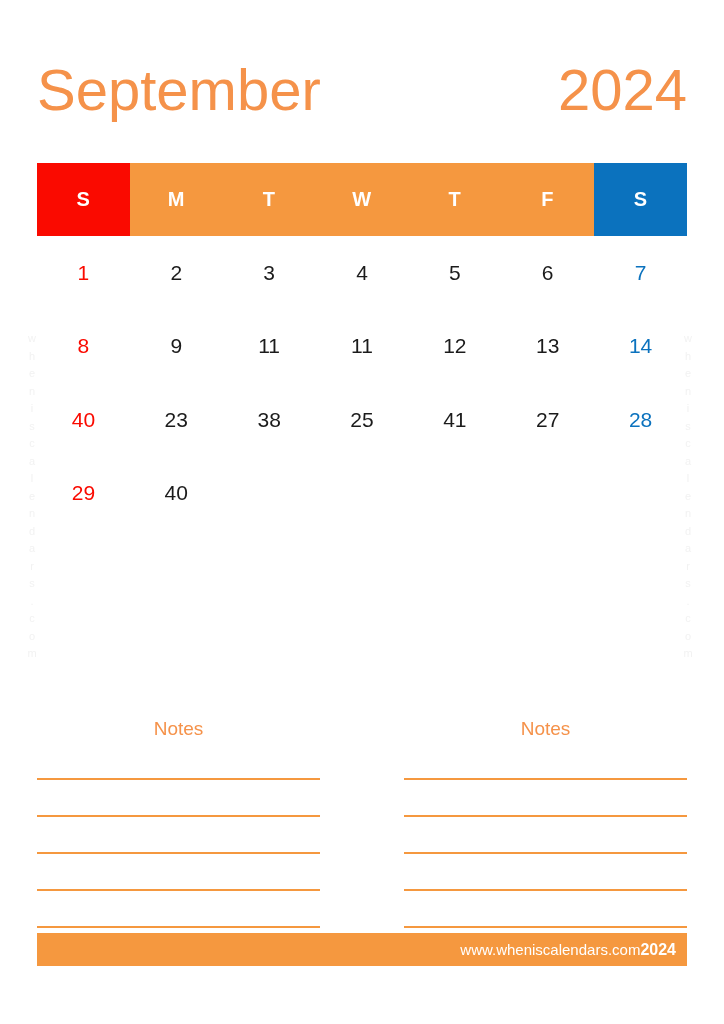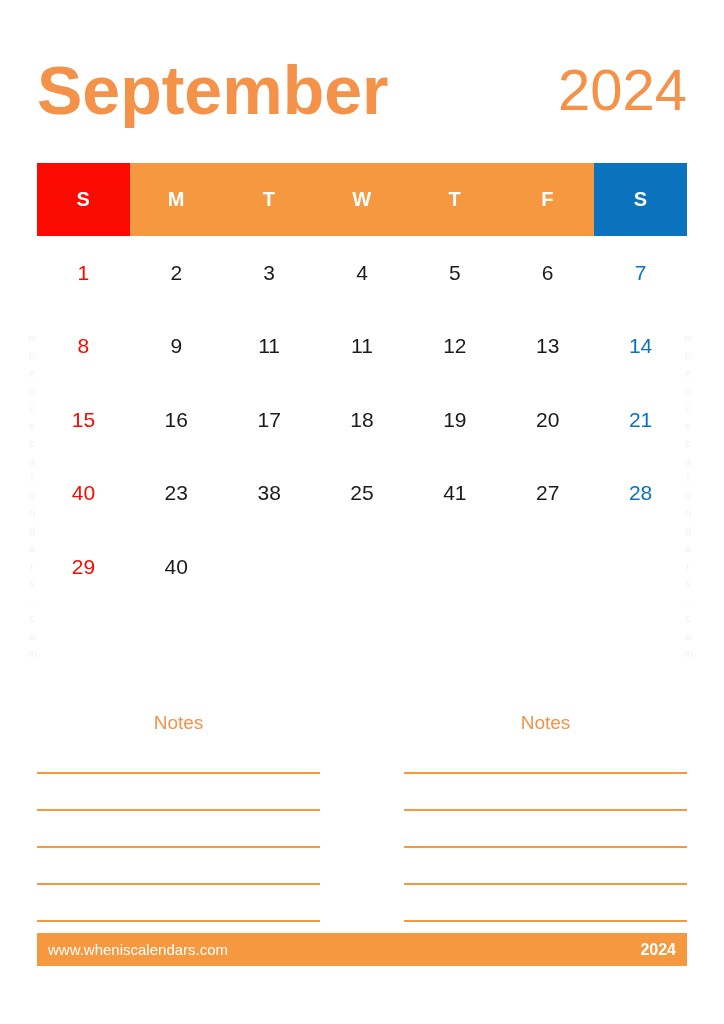--- a/index.html
+++ b/index.html
@@ -24,22 +24,22 @@
     position: absolute;
     left: 37px;
     top: 54px;
     width: 650px;
     height: 72px;
     display: flex;
     align-items: center;
     justify-content: space-between;
   }
   .title-month {
-    font-size: 68px;
-    font-weight: 700;
+    font-size: 58px;
+    font-weight: 400;
     color: #F5924A;
     letter-spacing: 0px;
     line-height: 1;
     white-space: nowrap;
   }
   .title-year {
     font-size: 58px;
     font-weight: 400;
     color: #F5924A;
     line-height: 1;
@@ -95,20 +95,21 @@
   .notes-area {
     position: absolute;
     left: 37px;
     top: 712px;
     width: 650px;
     display: flex;
     justify-content: space-between;
   }
   .notes-col {
     width: 283px;
+    margin-top: 6px;
   }
   .notes-title {
     text-align: center;
     font-size: 19px;
     color: #F5924A;
     margin: 0 0 38px 0;
     font-weight: 400;
   }
   .note-line {
     height: 0;
@@ -120,21 +121,21 @@
   
   .footer {
     position: absolute;
     left: 37px;
     top: 933px;
     width: 650px;
     height: 33px;
     background: #F5983F;
     display: flex;
     align-items: center;
-    justify-content: space-between;
+    justify-content: flex-end;
     box-sizing: border-box;
     padding: 0 11px;
   }
   .footer-url {
     color: #ffffff;
     font-size: 15px;
   }
   .footer-year {
     color: #ffffff;
     font-size: 16px;
@@ -190,29 +191,20 @@
         <div class="week">
           <div class="daycell sun">8</div>
           <div class="daycell">9</div>
           <div class="daycell">11</div>
           <div class="daycell">11</div>
           <div class="daycell">12</div>
           <div class="daycell">13</div>
           <div class="daycell sat">14</div>
         </div>
         <div class="week">
-          <div class="daycell sun">15</div>
-          <div class="daycell">16</div>
-          <div class="daycell">17</div>
-          <div class="daycell">18</div>
-          <div class="daycell">19</div>
-          <div class="daycell">20</div>
-          <div class="daycell sat">21</div>
-        </div>
-        <div class="week">
           <div class="daycell sun">40</div>
           <div class="daycell">23</div>
           <div class="daycell">38</div>
           <div class="daycell">25</div>
           <div class="daycell">41</div>
           <div class="daycell">27</div>
           <div class="daycell sat">28</div>
         </div>
         <div class="week">
           <div class="daycell sun">29</div>

